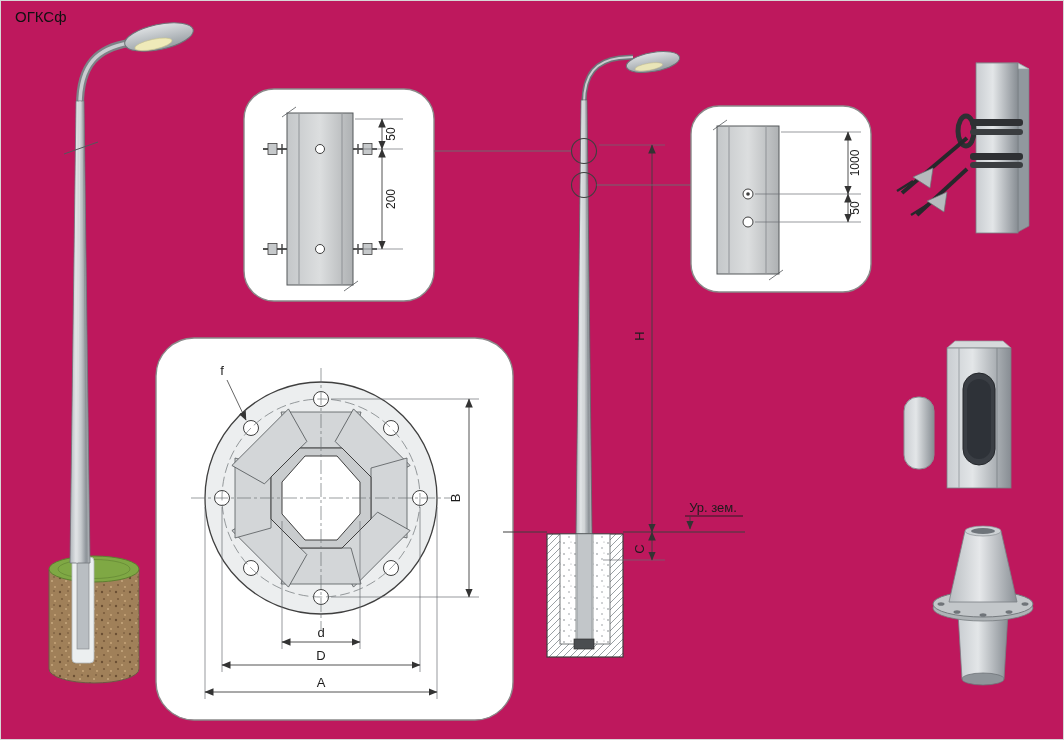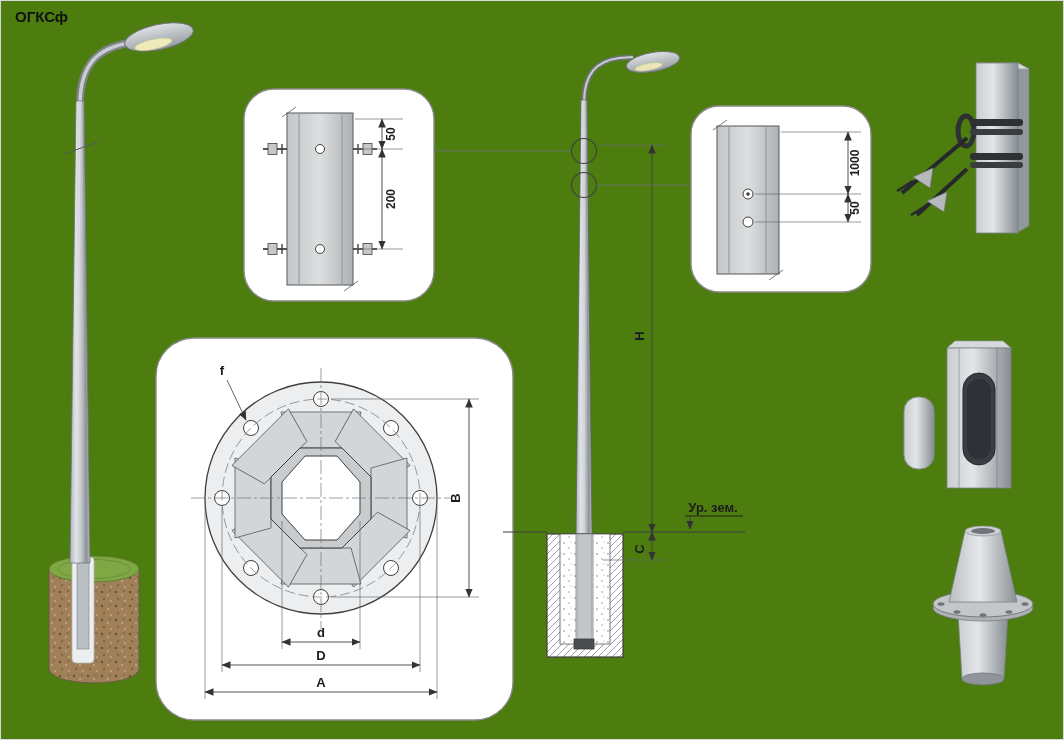--- a/index.html
+++ b/index.html
@@ -1,16 +1,16 @@
 <!DOCTYPE html>
 <html><head>
 <meta charset="utf-8">
 <style>
   html,body{margin:0;padding:0;background:#fff;}
-  .canvas{position:relative;width:1064px;height:740px;border:1px solid #d7d7d7;box-sizing:border-box;background:#4d7c0f;overflow:hidden;font-weight:bold;}
+  .canvas{position:relative;width:1064px;height:740px;border:1px solid #d7d7d7;box-sizing:border-box;background:#be185d;overflow:hidden;}
   svg{display:block;}
   .dim{stroke:#3f3f3f;stroke-width:.9;fill:none;}
   .ext{stroke:#6a6f73;stroke-width:.7;fill:none;}
   .thin{stroke:#54585b;stroke-width:.8;fill:none;}
   .gusset{fill:#d3d6d8;stroke:#54585b;stroke-width:.8;}
   .dimtxt{font-family:"Liberation Sans",sans-serif;font-size:12px;fill:#1c1c1c;text-anchor:middle;}
   .biglbl{font-family:"Liberation Sans",sans-serif;font-size:13px;fill:#1c1c1c;text-anchor:middle;}
   .title{font-family:"Liberation Sans",sans-serif;font-size:15px;fill:#111;}
   .callout{fill:#fff;stroke:#8a8a8a;stroke-width:1.4;}
   .leader{stroke:#6a6f73;stroke-width:.9;}

